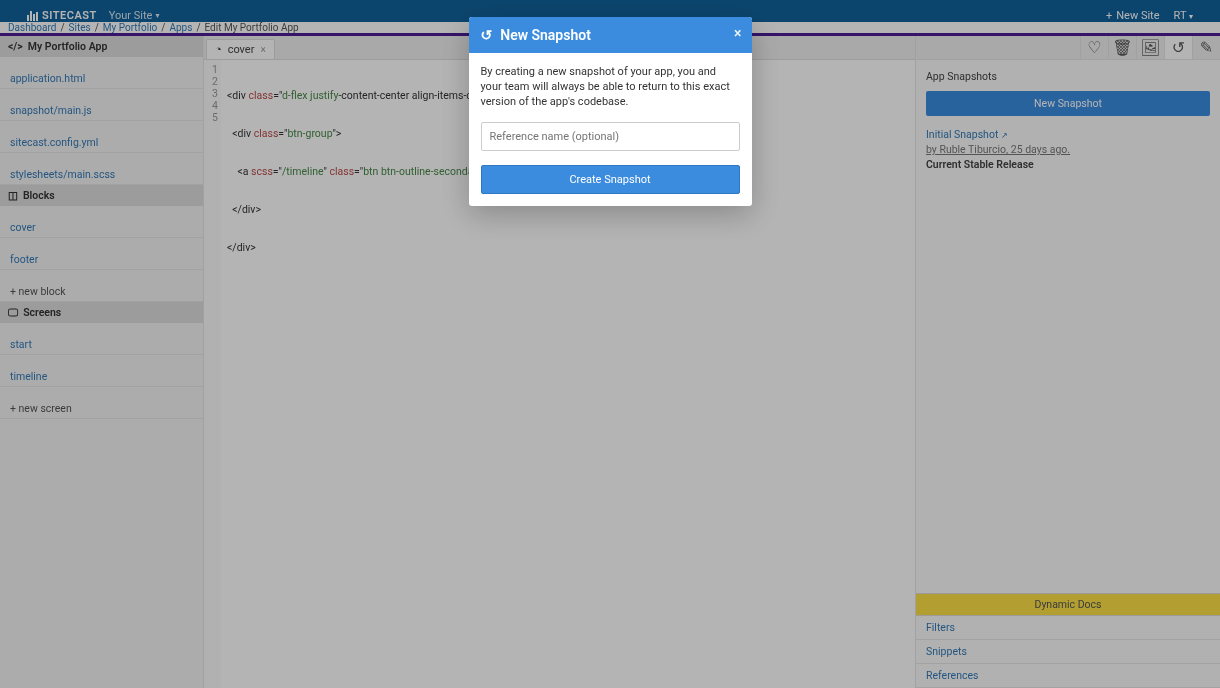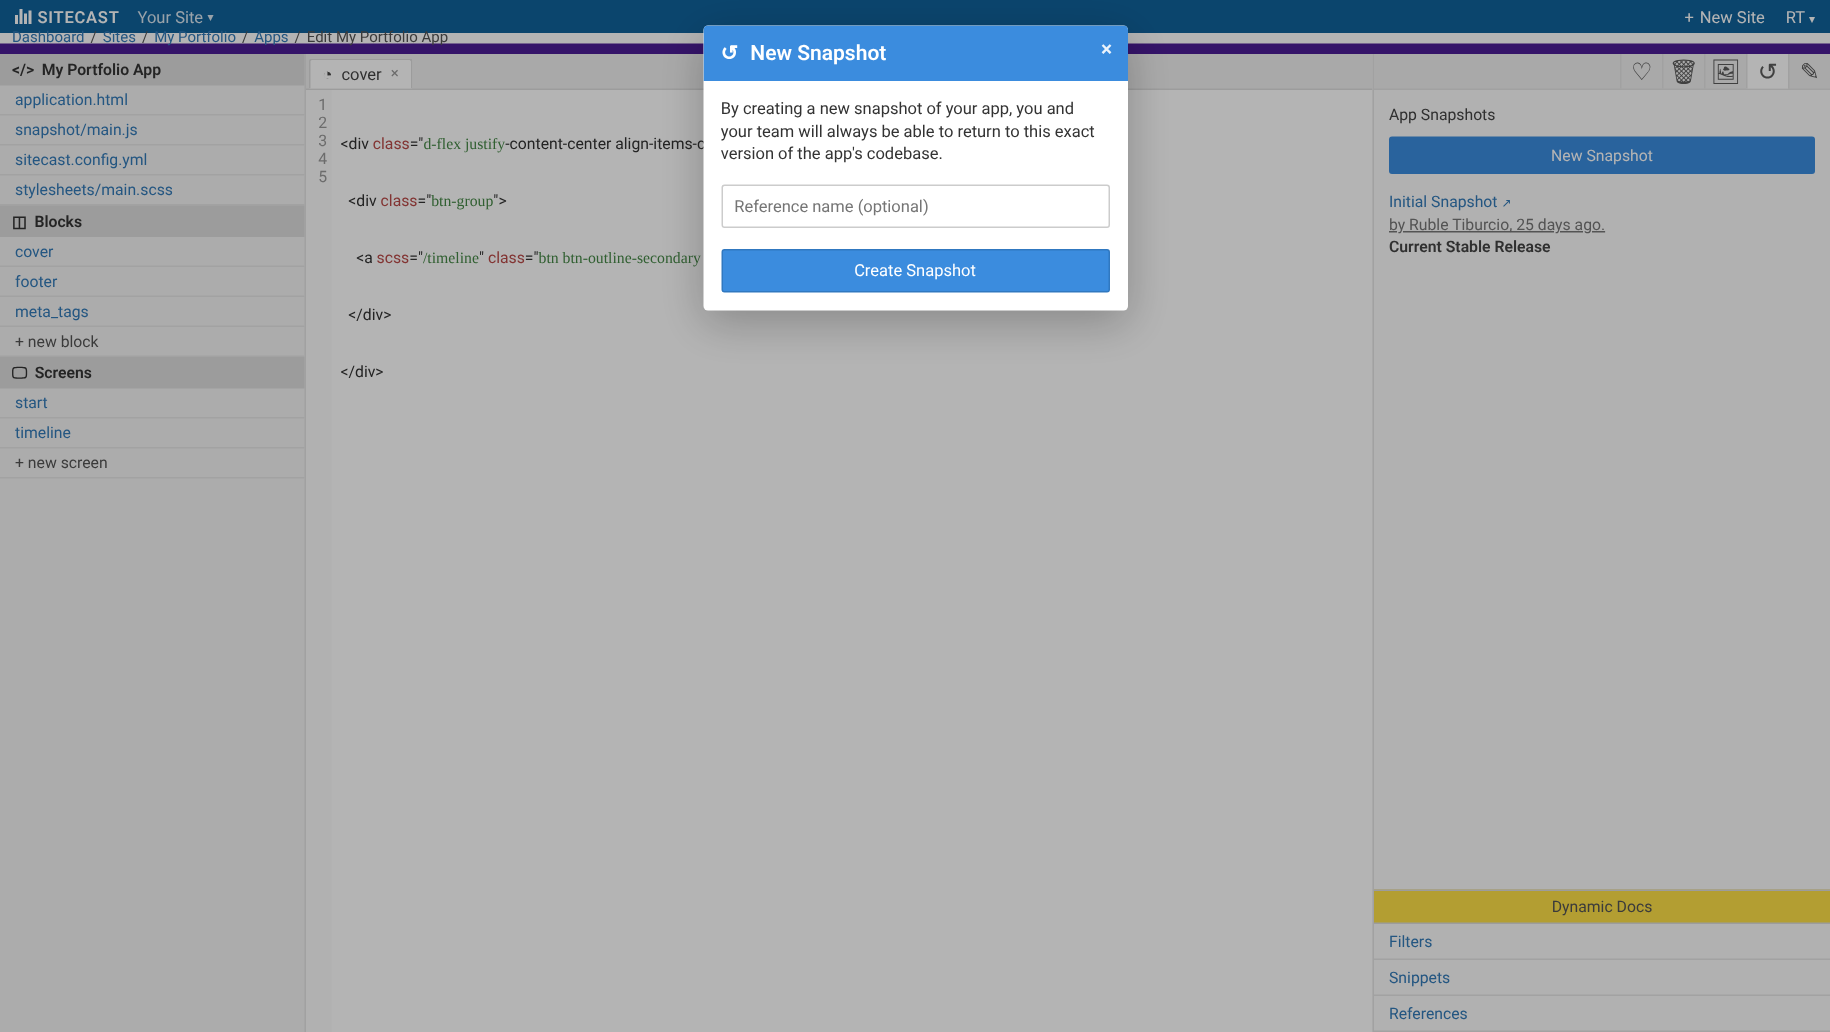--- a/index.html
+++ b/index.html
@@ -1,52 +1,52 @@
 <!DOCTYPE html>
 <html><head>
 <meta charset="utf-8">
 <style>
 * { margin: 0; padding: 0; box-sizing: border-box; font-family: -apple-system, BlinkMacSystemFont, "Segoe UI", Roboto, Helvetica, Arial, sans-serif; }
 html, body { width: 1220px; height: 688px; overflow: hidden; background: #fff; }
 
 
-.topnav { height: 22px; background: #10629b; color: #fff; display: flex; align-items: center; padding: 0 10px; font-size: 11px; justify-content: space-between; }
+.topnav { height: 22px; background: #10629b; color: #fff; display: flex; align-items: flex-end; padding: 0 27px; font-size: 11px; justify-content: space-between; }
 .topnav .left { display: flex; align-items: center; gap: 12px; }
 .topnav .brand { display: flex; align-items: center; gap: 4px; font-weight: 600; letter-spacing: .5px; }
 .brand-icon { display: inline-flex; gap: 1px; align-items: flex-end; }
 .brand-icon i { width: 2px; background: #fff; display: inline-block; }
 .topnav .yoursite { color: #d9e6f0; cursor: pointer; display: flex; align-items: center; gap: 3px; }
 .topnav .right { display: flex; align-items: center; gap: 14px; }
 .topnav .right .newsite { color: #fff; display: flex; align-items: center; gap: 4px; }
 .caret { font-size: 8px; }
 
 
-.crumb { height: 14px; background: #fff; display: flex; align-items: center; padding: 0 8px; gap: 4px; font-size: 10px; color: #555; border-bottom: 7px solid #4c1d95; }
+.crumb { height: 14px; background: #fff; display: flex; align-items: center; padding: 0 8px; gap: 4px; font-size: 10px; color: #555; border-bottom: 3px solid #4c1d95; }
 .crumb a { color: #337ab7; text-decoration: none; }
 
 
 .main { display: flex; height: calc(688px - 22px - 14px); }
 
 
 .sidebar { width: 204px; background: #f4f4f4; border-right: 1px solid #e4e4e4; font-size: 10.5px; }
 .sec-head { background: #dcdcdc; padding: 4px 8px; font-weight: 600; color: #333; display: flex; align-items: center; gap: 5px; }
 .snav { list-style: none; }
-.snav li { padding: 3px 10px; border-bottom: 1px solid #e6e6e6; color: #337ab7; cursor: pointer; }
+.snav li { padding: 3px 10px; border-bottom: 1px solid #e6e6e6; color: #337ab7; cursor: pointer; margin-top: 12px; }
 .snav li.add { color: #555; }
 
 
 .editor { flex: 1; display: flex; flex-direction: column; background: #fff; }
 .tabs { height: 24px; background: #f0f0f0; display: flex; align-items: flex-end; border-bottom: 1px solid #ddd; padding-left: 2px; }
 .tab { background: #fff; border: 1px solid #ddd; border-bottom: none; padding: 3px 8px; font-size: 11px; color: #444; display: flex; align-items: center; gap: 6px; border-radius: 2px 2px 0 0; }
 .tab .x { font-size: 10px; color: #999; cursor: pointer; }
 .code { flex: 1; display: flex; font-family: Menlo, Consolas, monospace; font-size: 10.5px; }
 .gutter { width: 17px; background: #fafafa; text-align: right; padding: 4px 3px 0 0; color: #999; }
 .gutter div { height: 12px; line-height: 12px; }
 .src { flex: 1; padding: 4px 6px 0; white-space: pre; color: #333; }
-.src .ln { height: 12px; line-height: 12px; } .t-attr { color: #b94a48; } .t-val { color: #468847; font-family: Liberation Serif, serif; }
+.src .ln { height: 12px; line-height: 12px; } .t-attr { color: #b94a48; } .t-val { color: #468847; }
 
 
 .rightp { width: 305px; border-left: 1px solid #e4e4e4; background: #fafafa; display: flex; flex-direction: column; }
 .rptabs { height: 24px; display: flex; justify-content: flex-end; border-bottom: 1px solid #e4e4e4; background: #f0f0f0; }
 .rptabs .ib { width: 28px; display: flex; align-items: center; justify-content: center; border-left: 1px solid #e4e4e4; cursor: pointer; color: #5b5b5b; }
 .rptabs .ib.active { background: #fff; }
 .snaps { padding: 10px 10px 0; font-size: 10.5px; color: #444; flex: 0 0 auto; }
 .btn-new { display: block; width: 100%; background: #3b8cde; color: #fff; border: none; padding: 6px; font-size: 10.5px; border-radius: 2px; margin: 8px 0 12px; cursor: pointer; }
 .snap-item .t { color: #337ab7; }
 .snap-item .t .ext { font-size: 8px; }
@@ -126,21 +126,20 @@
       <li>sitecast.config.yml</li>
       <li>stylesheets/main.scss</li>
     </ul>
     <div class="sec-head">
       <span>◫</span>
       <span>Blocks</span>
     </div>
     <ul class="snav">
       <li>cover</li>
       <li>footer</li>
-      <li>meta_tags</li>
       <li class="add">+ new block</li>
     </ul>
     <div class="sec-head">
       <span>🖵</span>
       <span>Screens</span>
     </div>
     <ul class="snav">
       <li>start</li>
       <li>timeline</li>
       <li class="add">+ new screen</li>

